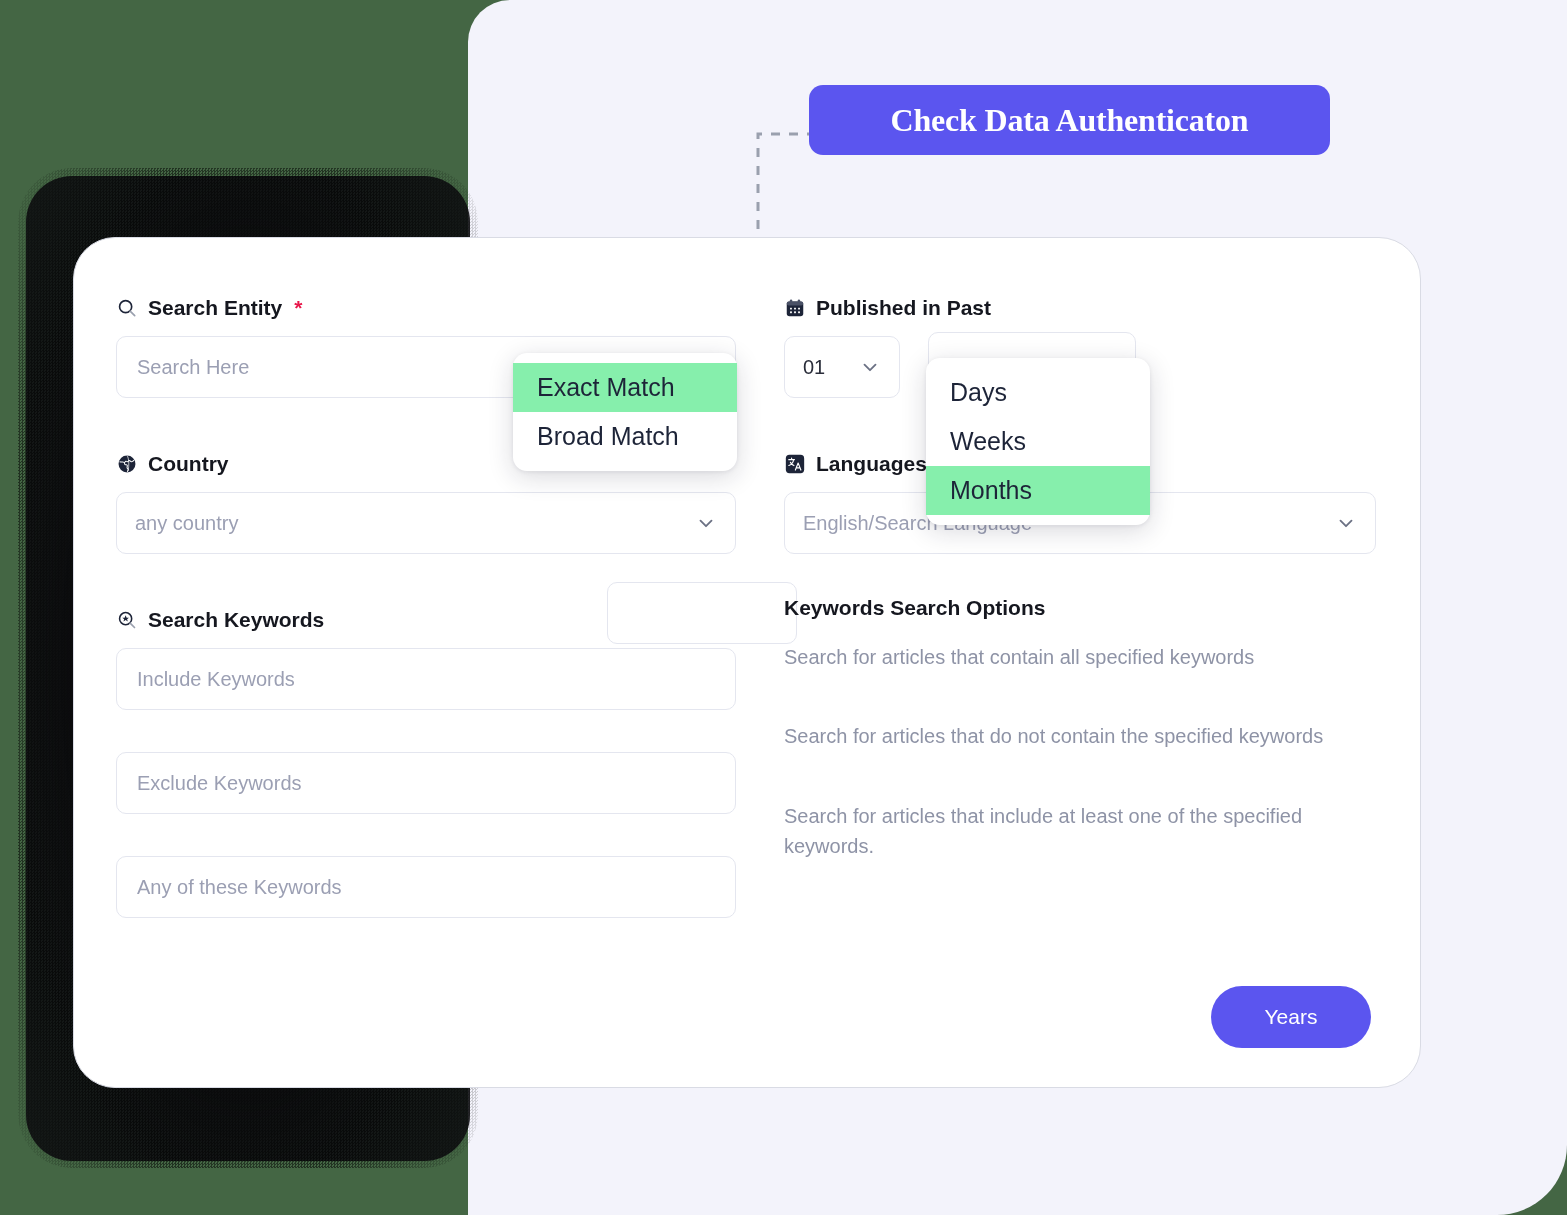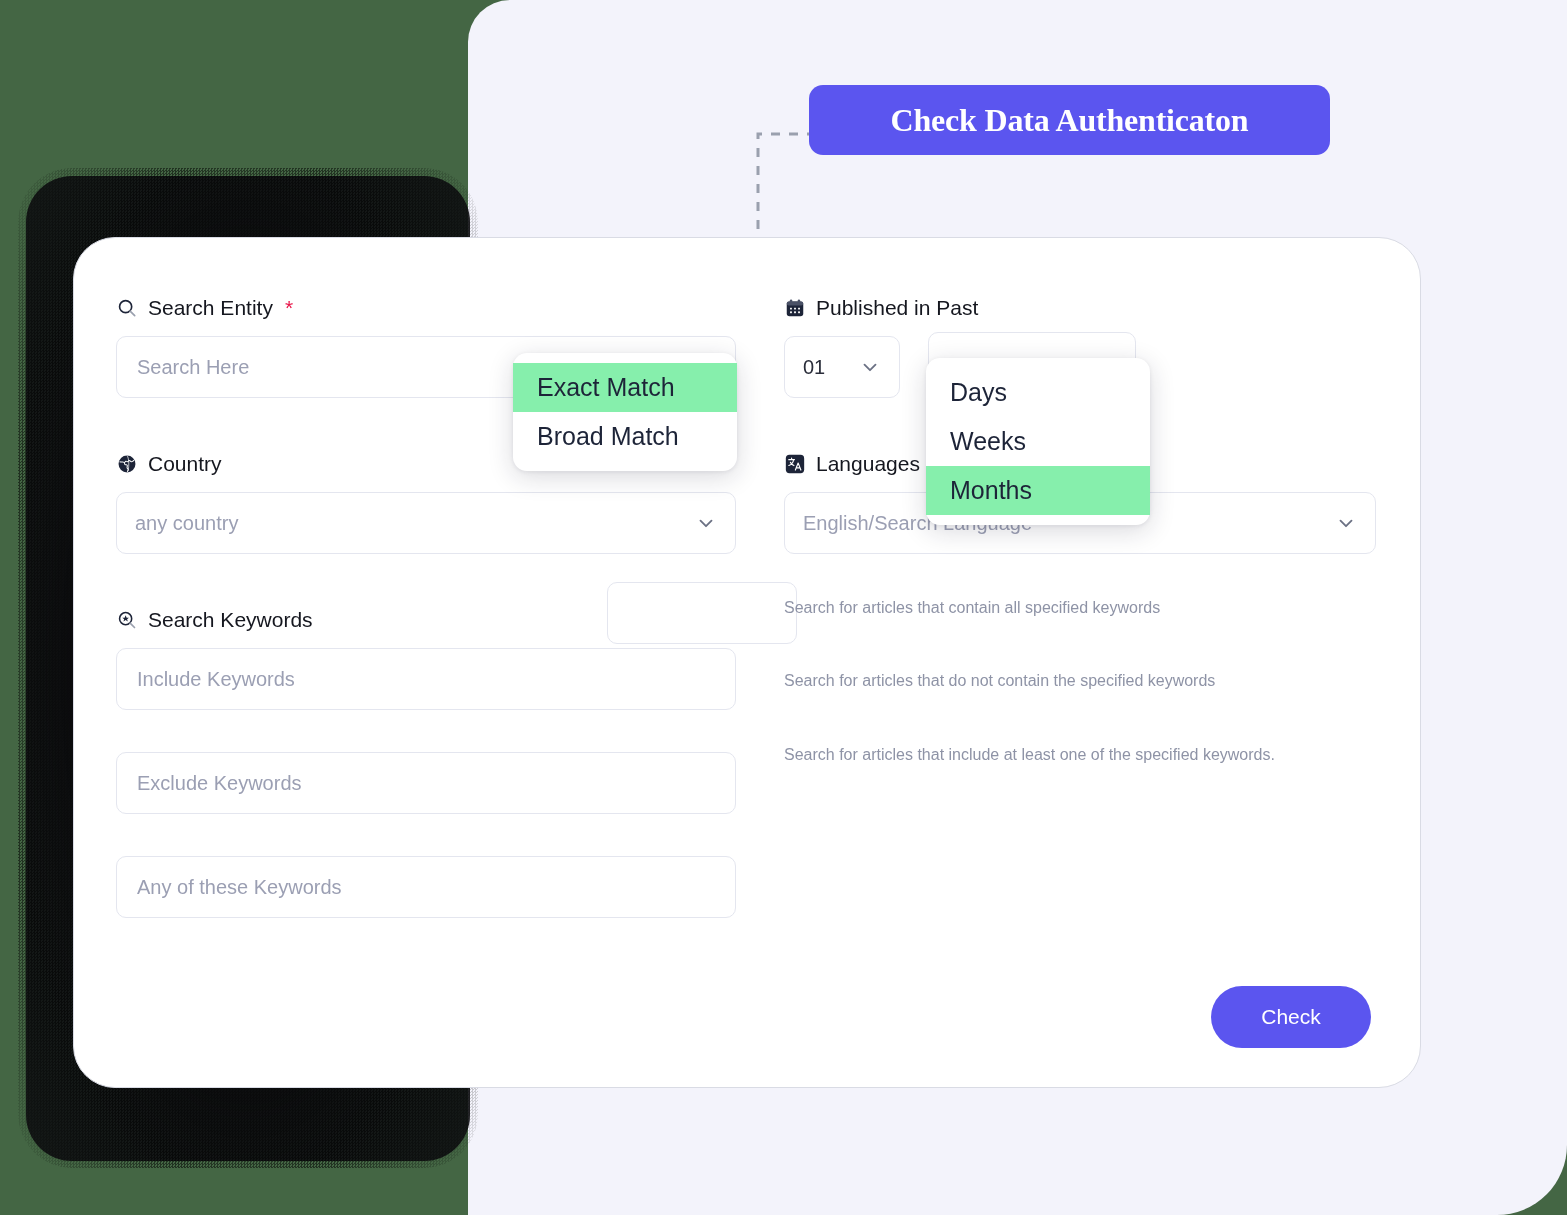--- a/index.html
+++ b/index.html
@@ -104,21 +104,21 @@
   }
 
   .col-left  { position: absolute; left: 42px;  top: 58px; width: 620px; }
   .col-right { position: absolute; left: 710px; top: 58px; width: 600px; }
 
   .field-label {
     display: flex;
     align-items: center;
     gap: 10px;
     font-size: 21px;
-    font-weight: normal;
+    font-weight: bold;
     color: #15171f;
     margin-bottom: 16px;
   }
   .field-label .req { color: #e8174a; font-size: 21px; margin-left: 2px; }
 
   .icon { display: inline-flex; width: 22px; height: 22px; flex: 0 0 auto; }
   .icon svg { display: block; width: 100%; height: 100%; }
 
   .input-box {
     box-sizing: border-box;
@@ -162,21 +162,21 @@
   .kw-wrap .input-box:last-child { margin-bottom: 0; }
 
   
   .opts-title {
     font-size: 21px;
     font-weight: bold;
     color: #15171f;
     margin-bottom: 22px;
   }
   .opt-desc {
-    font-size: 16px;
+    font-size: 20px;
     line-height: 1.52;
     color: #8e93a6;
     width: 545px;
     margin-bottom: 49px;
   }
   .opt-desc:last-child { margin-bottom: 0; }
 
   
   .search-button {
     position: absolute;
@@ -352,27 +352,28 @@
       <span>English/Search Language</span>
       <span class="chev">
         <svg viewBox="0 0 24 24" fill="none" xmlns="http://www.w3.org/2000/svg">
           <path d="M6 9.5 L12 15.5 L18 9.5" stroke="currentColor" stroke-width="2" stroke-linecap="round" stroke-linejoin="round"></path>
         </svg>
       </span>
     </div>
 
     <div class="gap-md"></div>
 
+    <div class="opts-title">Keywords Search Options</div>
     <div class="opt-desc">Search for articles that contain all specified keywords</div>
     <div class="opt-desc">Search for articles that do not contain the specified keywords</div>
     <div class="opt-desc">Search for articles that include at least one of the specified keywords.</div>
   </div>
 
   <button class="search-button">
-    <span>Check</span>
+    <span>Years</span>
   </button>
 
 </div>
 
 <div class="menu" id="match-menu">
   <div class="menu-item active">Exact Match</div>
   <div class="menu-item">Broad Match</div>
 </div>
 
 <div class="menu" id="period-menu">

